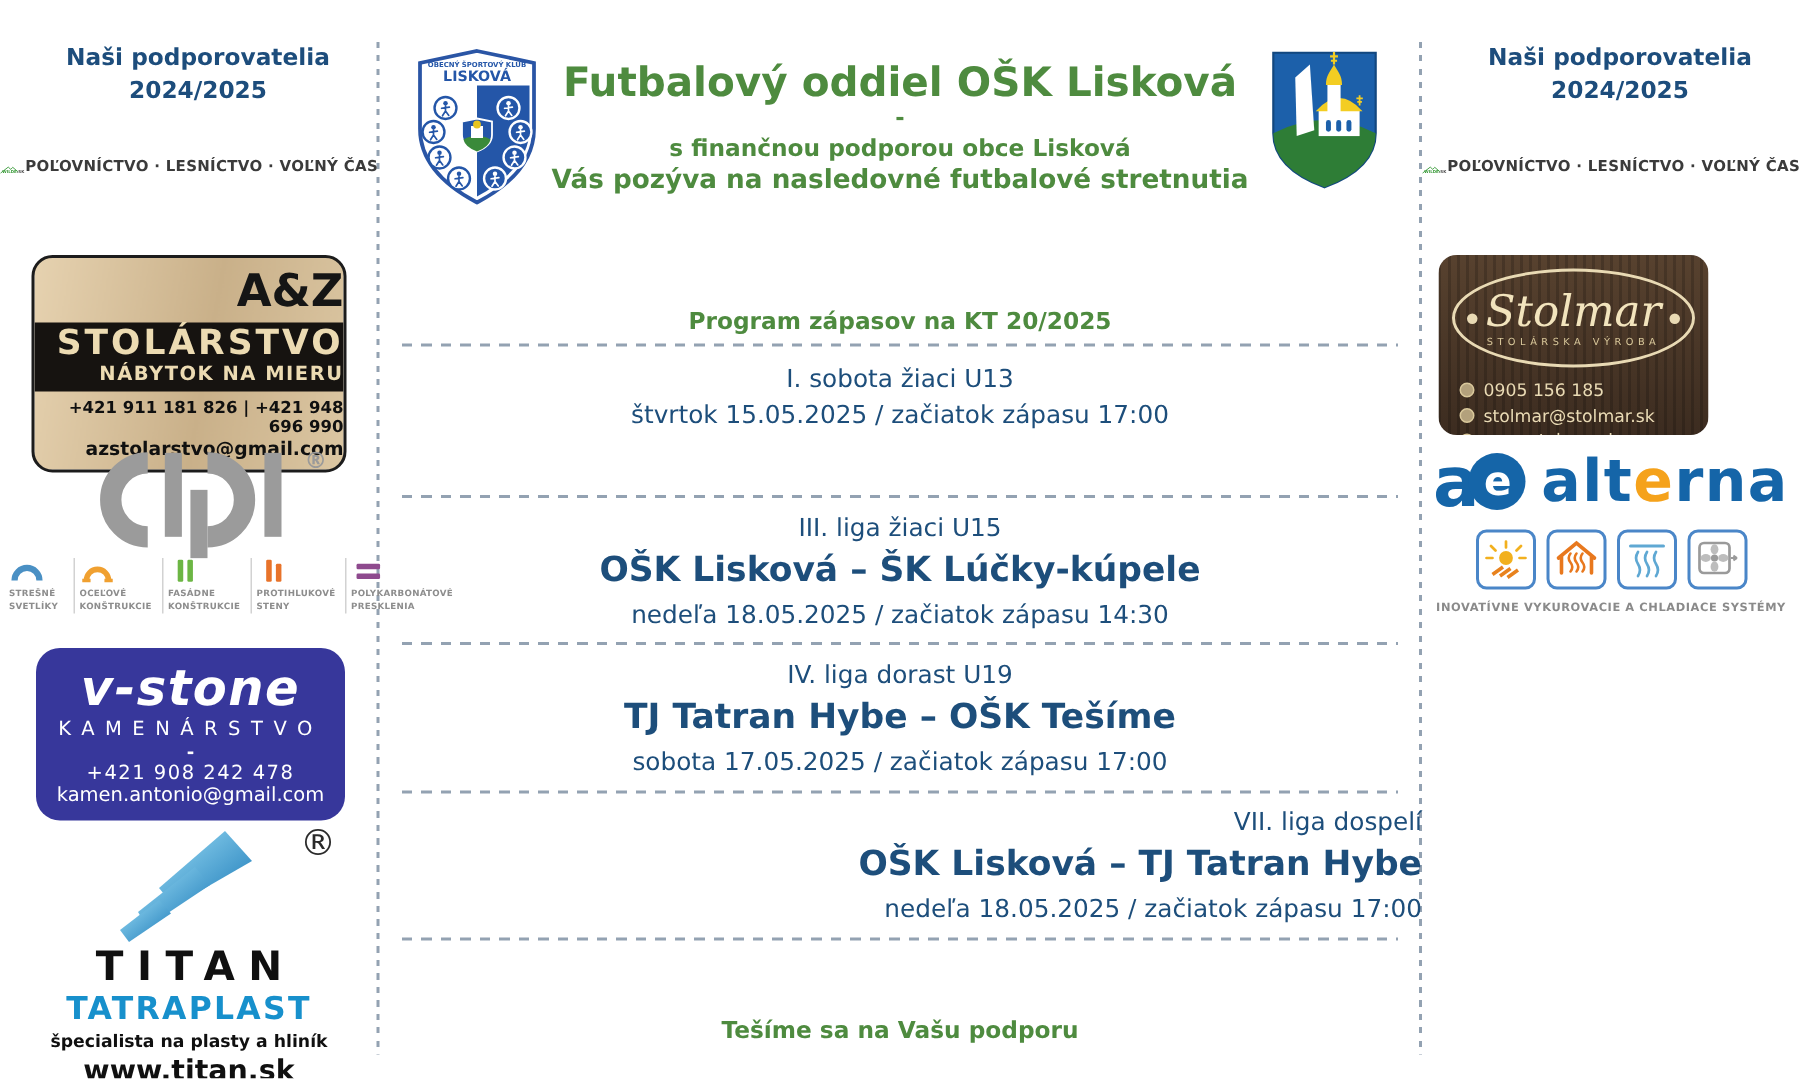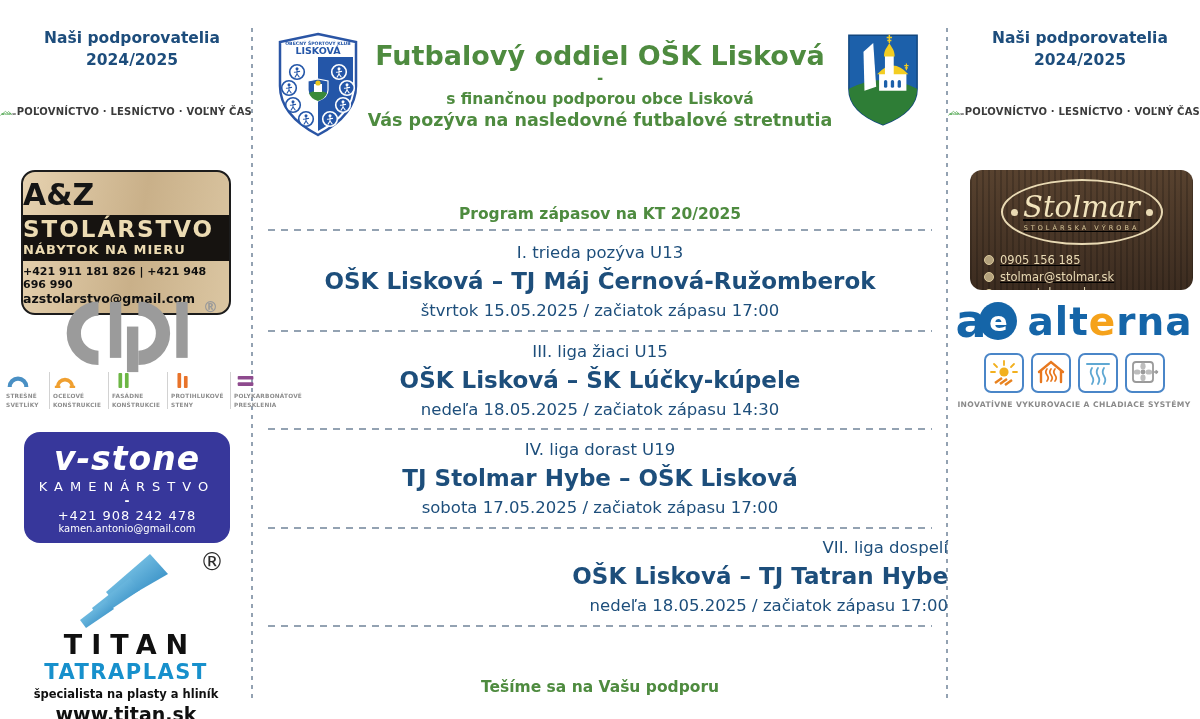--- a/index.html
+++ b/index.html
@@ -16,21 +16,21 @@
   .col-right{left:948px;width:252px;}
   .sp-title{position:absolute;left:12px;right:0;text-align:center;color:#1d4d7c;
             font-weight:bold;font-size:15.5px;line-height:1.4;}
   .abs{position:absolute;}
   .ctr{left:0;right:0;text-align:center;}
   
   .wilde-wrap{display:flex;flex-direction:row;align-items:center;}
   .wilde-tag{font-size:10px;font-weight:bold;color:#3b3b3b;letter-spacing:.2px;white-space:nowrap;margin-top:-4px;}
   
   .az-card{position:absolute;left:21px;width:210px;border:2px solid #1c1c1c;border-radius:14px;
-           background:linear-gradient(100deg,#e6d2b0,#c9b089 55%,#dbc6a2);text-align:left;
+           background:linear-gradient(100deg,#e6d2b0,#c9b089 55%,#dbc6a2);text-align:right;
            padding:6px 0 7px;box-sizing:border-box;overflow:hidden;}
   .az-name{font-size:30px;font-weight:900;color:#151515;line-height:1.1;}
   .az-band{background:#161310;color:#ecdbb2;margin:4px 0;padding:2px 0 4px;}
   .az-band-1{font-size:23px;font-weight:900;letter-spacing:2px;line-height:1.1;}
   .az-band-2{font-size:13px;font-weight:900;letter-spacing:1px;}
   .az-ph{font-size:11px;font-weight:800;color:#101010;}
   .az-em{font-size:12.5px;font-weight:800;color:#101010;}
   
   .cipi-wrap{display:flex;flex-direction:column;align-items:center;position:relative;}
   .cipi-reg{position:absolute;right:34px;top:-2px;font-size:15px;color:#9a9a9a;font-weight:bold;}
@@ -38,32 +38,32 @@
   .cipi-item{display:flex;flex-direction:column;align-items:flex-start;padding:0 3px;border-right:1px solid #d2d2d2;}
   .cipi-item:last-child{border-right:none;}
   .cipi-label{font-size:5.8px;font-weight:bold;color:#8d8d8d;line-height:1.5;letter-spacing:.2px;margin-top:3px;text-transform:uppercase;}
   
   .vstone-card{position:absolute;left:24px;width:206px;border-radius:16px;background:#37379b;
                color:#fff;text-align:center;padding:10px 0 9px;box-sizing:border-box;}
   .vs-name{font-size:33px;font-weight:900;font-style:italic;letter-spacing:1px;line-height:1.05;}
   .vs-sub{font-size:13px;letter-spacing:7px;margin-top:2px;}
   .vs-dash{font-size:12px;font-weight:bold;line-height:1.2;}
   .vs-ph{font-size:13px;letter-spacing:1px;}
-  .vs-em{font-size:10px;}
+  .vs-em{font-size:13px;}
   
   .titan-wrap{display:flex;flex-direction:column;align-items:center;position:relative;}
   .titan-reg{position:absolute;right:28px;top:0;font-size:24px;color:#2a2a2a;}
   .titan-name{font-size:27px;font-weight:900;color:#101010;letter-spacing:9px;margin-left:9px;line-height:1.1;}
   .titan-brand{font-size:21px;font-weight:900;color:#1790cc;letter-spacing:1.5px;line-height:1.2;}
   .titan-tag{font-size:11.5px;font-weight:bold;color:#101010;margin-top:2px;}
   .titan-web{font-size:19px;font-weight:800;color:#101010;margin-top:2px;}
   
-  .stolmar-card{position:absolute;left:22px;width:223px;height:120px;border-radius:12px;box-sizing:border-box;
+  .stolmar-card{position:absolute;left:11px;width:180px;height:120px;border-radius:12px;box-sizing:border-box;
       background:repeating-linear-gradient(90deg,rgba(0,0,0,.18) 0 2px,transparent 2px 6px),
-                 linear-gradient(#58422f,#3c2c20);padding-top:9px;overflow:hidden;text-decoration:underline;}
+                 linear-gradient(#58422f,#3c2c20);padding-top:9px;overflow:hidden;}
   .st-oval{position:relative;margin:0 auto;width:158px;height:62px;border:2.5px solid #e9dab4;border-radius:50%;
            display:flex;flex-direction:column;align-items:center;justify-content:center;}
   .st-oval::before,.st-oval::after{content:"";position:absolute;top:50%;width:7px;height:7px;margin-top:-3.5px;
            border-radius:50%;background:#e9dab4;}
   .st-oval::before{left:8px;} .st-oval::after{right:8px;}
   .st-name{font-family:"DejaVu Serif","Liberation Serif",serif;font-style:italic;font-size:29px;color:#f2e4bd;line-height:1;}
   .st-sub{font-size:6.5px;letter-spacing:3px;color:#d9c89b;margin-top:2px;}
   .st-contacts{margin:7px 0 0 14px;}
   .st-line{display:flex;align-items:center;gap:6px;font-size:11.5px;color:#e9dab4;line-height:1.45;}
   .st-dot{width:10px;height:10px;border-radius:50%;background:#b3a17c;border:1.5px solid #d9c89b;box-sizing:border-box;flex:0 0 auto;}
@@ -266,36 +266,35 @@
       <rect x="42" y="26" width="9" height="20" fill="#ffffff"></rect>
       <path d="M41,27 C41,20 44,18 46.5,13 C49,18 52,20 52,27 Z" fill="#f3cd22"></path>
       <path d="M46.5,13 V4.5 M43.8,7.5 H49.2 M44.4,10.5 H48.6" stroke="#f3cd22" stroke-width="1.5"></path>
       <path d="M64,41 V34 M61.8,36.2 H66.2 M62.4,38.6 H65.6" stroke="#f3cd22" stroke-width="1.2"></path>
     </svg>
 
     <div class="prog-head">Program zápasov na KT 20/2025</div>
     <div class="hdash" style="top:229px;"></div>
 
     <div class="match" style="top:242px;">
-      <div class="m-league">I. trieda pozýva U13</div>
-      <div class="m-teams">OŠK Lisková – TJ Máj Černová-Ružomberok</div>
+      <div class="m-league">I. sobota žiaci U13</div>
       <div class="m-when">štvrtok 15.05.2025 / začiatok zápasu 17:00</div>
     </div>
     <div class="hdash" style="top:330px;"></div>
 
     <div class="match" style="top:341px;">
       <div class="m-league">III. liga žiaci U15</div>
       <div class="m-teams">OŠK Lisková – ŠK Lúčky-kúpele</div>
       <div class="m-when">nedeľa 18.05.2025 / začiatok zápasu 14:30</div>
     </div>
     <div class="hdash" style="top:428px;"></div>
 
     <div class="match" style="top:439px;">
       <div class="m-league">IV. liga dorast U19</div>
-      <div class="m-teams">TJ Stolmar Hybe – OŠK Lisková</div>
+      <div class="m-teams">TJ Tatran Hybe – OŠK Tešíme</div>
       <div class="m-when">sobota 17.05.2025 / začiatok zápasu 17:00</div>
     </div>
     <div class="hdash" style="top:527px;"></div>
 
     <div class="match" style="top:537px;text-align:right;">
       <div class="m-league">VII. liga dospelí</div>
       <div class="m-teams">OŠK Lisková – TJ Tatran Hybe</div>
       <div class="m-when">nedeľa 18.05.2025 / začiatok zápasu 17:00</div>
     </div>
     <div class="hdash" style="top:625px;"></div>

